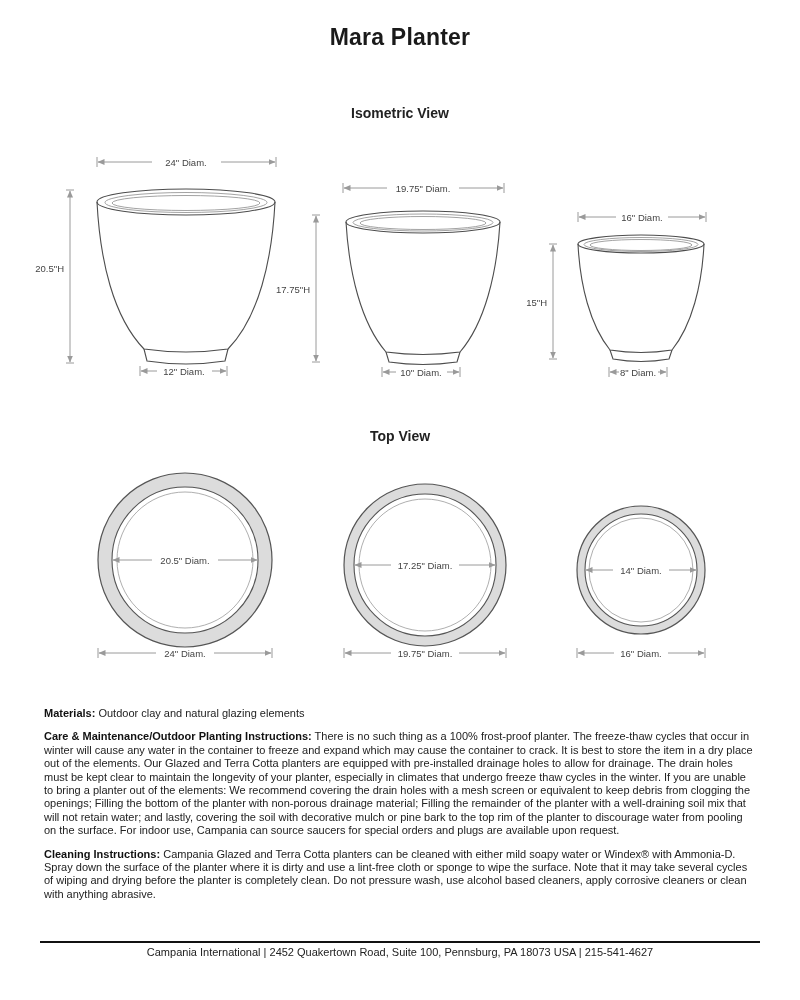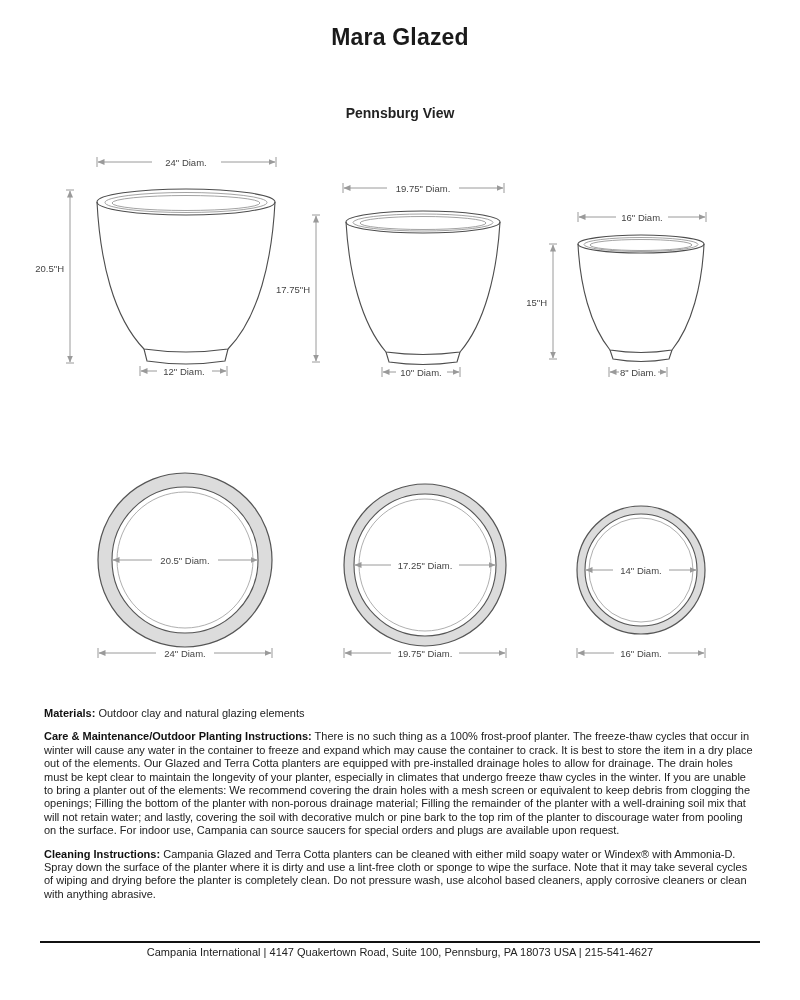--- a/index.html
+++ b/index.html
@@ -39,23 +39,23 @@
     position:absolute;top:946px;left:0;width:800px;text-align:center;
     font-size:11px;line-height:13.5px;color:#222;
   }
   .footer a{color:#2e6db4;text-decoration:underline;cursor:pointer;}
 </style>
 </head>
 <body>
 
 <div class="page">
 
-  <div class="title">Mara Glazed</div>
+  <div class="title">Mara Planter</div>
 
-  <div class="section-heading" id="iso-heading">Pennsburg View</div>
+  <div class="section-heading" id="iso-heading">Isometric View</div>
 
   <svg class="iso-svg" width="800" height="242" viewBox="0 0 800 242">
     <defs>
       <marker id="arr1" orient="auto-start-reverse" markerWidth="8" markerHeight="8" refX="6.5" refY="3">
         <path d="M0,0 L7,3 L0,6 Z" fill="#9a9a9a"></path>
       </marker>
     </defs>
 
     <g>
 
@@ -121,20 +121,21 @@
       <path class="dim" d="M553,100 L553,213" marker-start="url(#arr1)" marker-end="url(#arr1)"></path>
       <text x="547" y="161" text-anchor="end">15"H</text>
       <line class="tick" x1="609" y1="222" x2="609" y2="232"></line>
       <line class="tick" x1="667" y1="222" x2="667" y2="232"></line>
       <path class="dim" d="M619,227 L610,227" marker-end="url(#arr1)"></path>
       <path class="dim" d="M658,227 L666,227" marker-end="url(#arr1)"></path>
       <text x="638" y="230.5" text-anchor="middle">8" Diam.</text>
     </g>
   </svg>
 
+  <div class="section-heading" id="top-heading">Top View</div>
 
   <svg class="topview-svg" width="800" height="212" viewBox="0 0 800 212">
     <defs>
       <marker id="arr2" orient="auto-start-reverse" markerWidth="8" markerHeight="8" refX="6.5" refY="3">
         <path d="M0,0 L7,3 L0,6 Z" fill="#9a9a9a"></path>
       </marker>
     </defs>
 
     <g>
       <circle class="ring-outer" cx="185" cy="105" r="87"></circle>
@@ -180,16 +181,16 @@
   </svg>
 
   <div class="text-block">
     <p><b>Materials:</b><span> Outdoor clay and natural glazing elements</span></p>
     <p><b>Care &amp; Maintenance/Outdoor Planting Instructions:</b><span> There is no such thing as a 100% frost-proof planter. The freeze-thaw cycles that occur in winter will cause any water in the container to freeze and expand which may cause the container to crack. It is best to store the item in a dry place out of the elements. Our Glazed and Terra Cotta planters are equipped with pre-installed drainage holes to allow for drainage. The drain holes must be kept clear to maintain the longevity of your planter, especially in climates that undergo freeze thaw cycles in the winter. If you are unable to bring a planter out of the elements: We recommend covering the drain holes with a mesh screen or equivalent to keep debris from clogging the openings; Filling the bottom of the planter with non-porous drainage material; Filling the remainder of the planter with a well-draining soil mix that will not retain water; and lastly, covering the soil with decorative mulch or pine bark to the top rim of the planter to discourage water from pooling on the surface. For indoor use, Campania can source saucers for special orders and plugs are available upon request.</span></p>
     <p><b>Cleaning Instructions:</b><span> Campania Glazed and Terra Cotta planters can be cleaned with either mild soapy water or Windex® with Ammonia-D. Spray down the surface of the planter where it is dirty and use a lint-free cloth or sponge to wipe the surface. Note that it may take several cycles of wiping and drying before the planter is completely clean. Do not pressure wash, use alcohol based cleaners, apply corrosive cleaners or clean with anything abrasive.</span></p>
   </div>
 
   <div class="footer-rule"></div>
   <div class="footer">
-    <div>Campania International | 4147 Quakertown Road, Suite 100, Pennsburg, PA 18073 USA | 215-541-4627</div>
+    <div>Campania International | 2452 Quakertown Road, Suite 100, Pennsburg, PA 18073 USA | 215-541-4627</div>
   </div>
 
 </div>
 
 </body></html>

